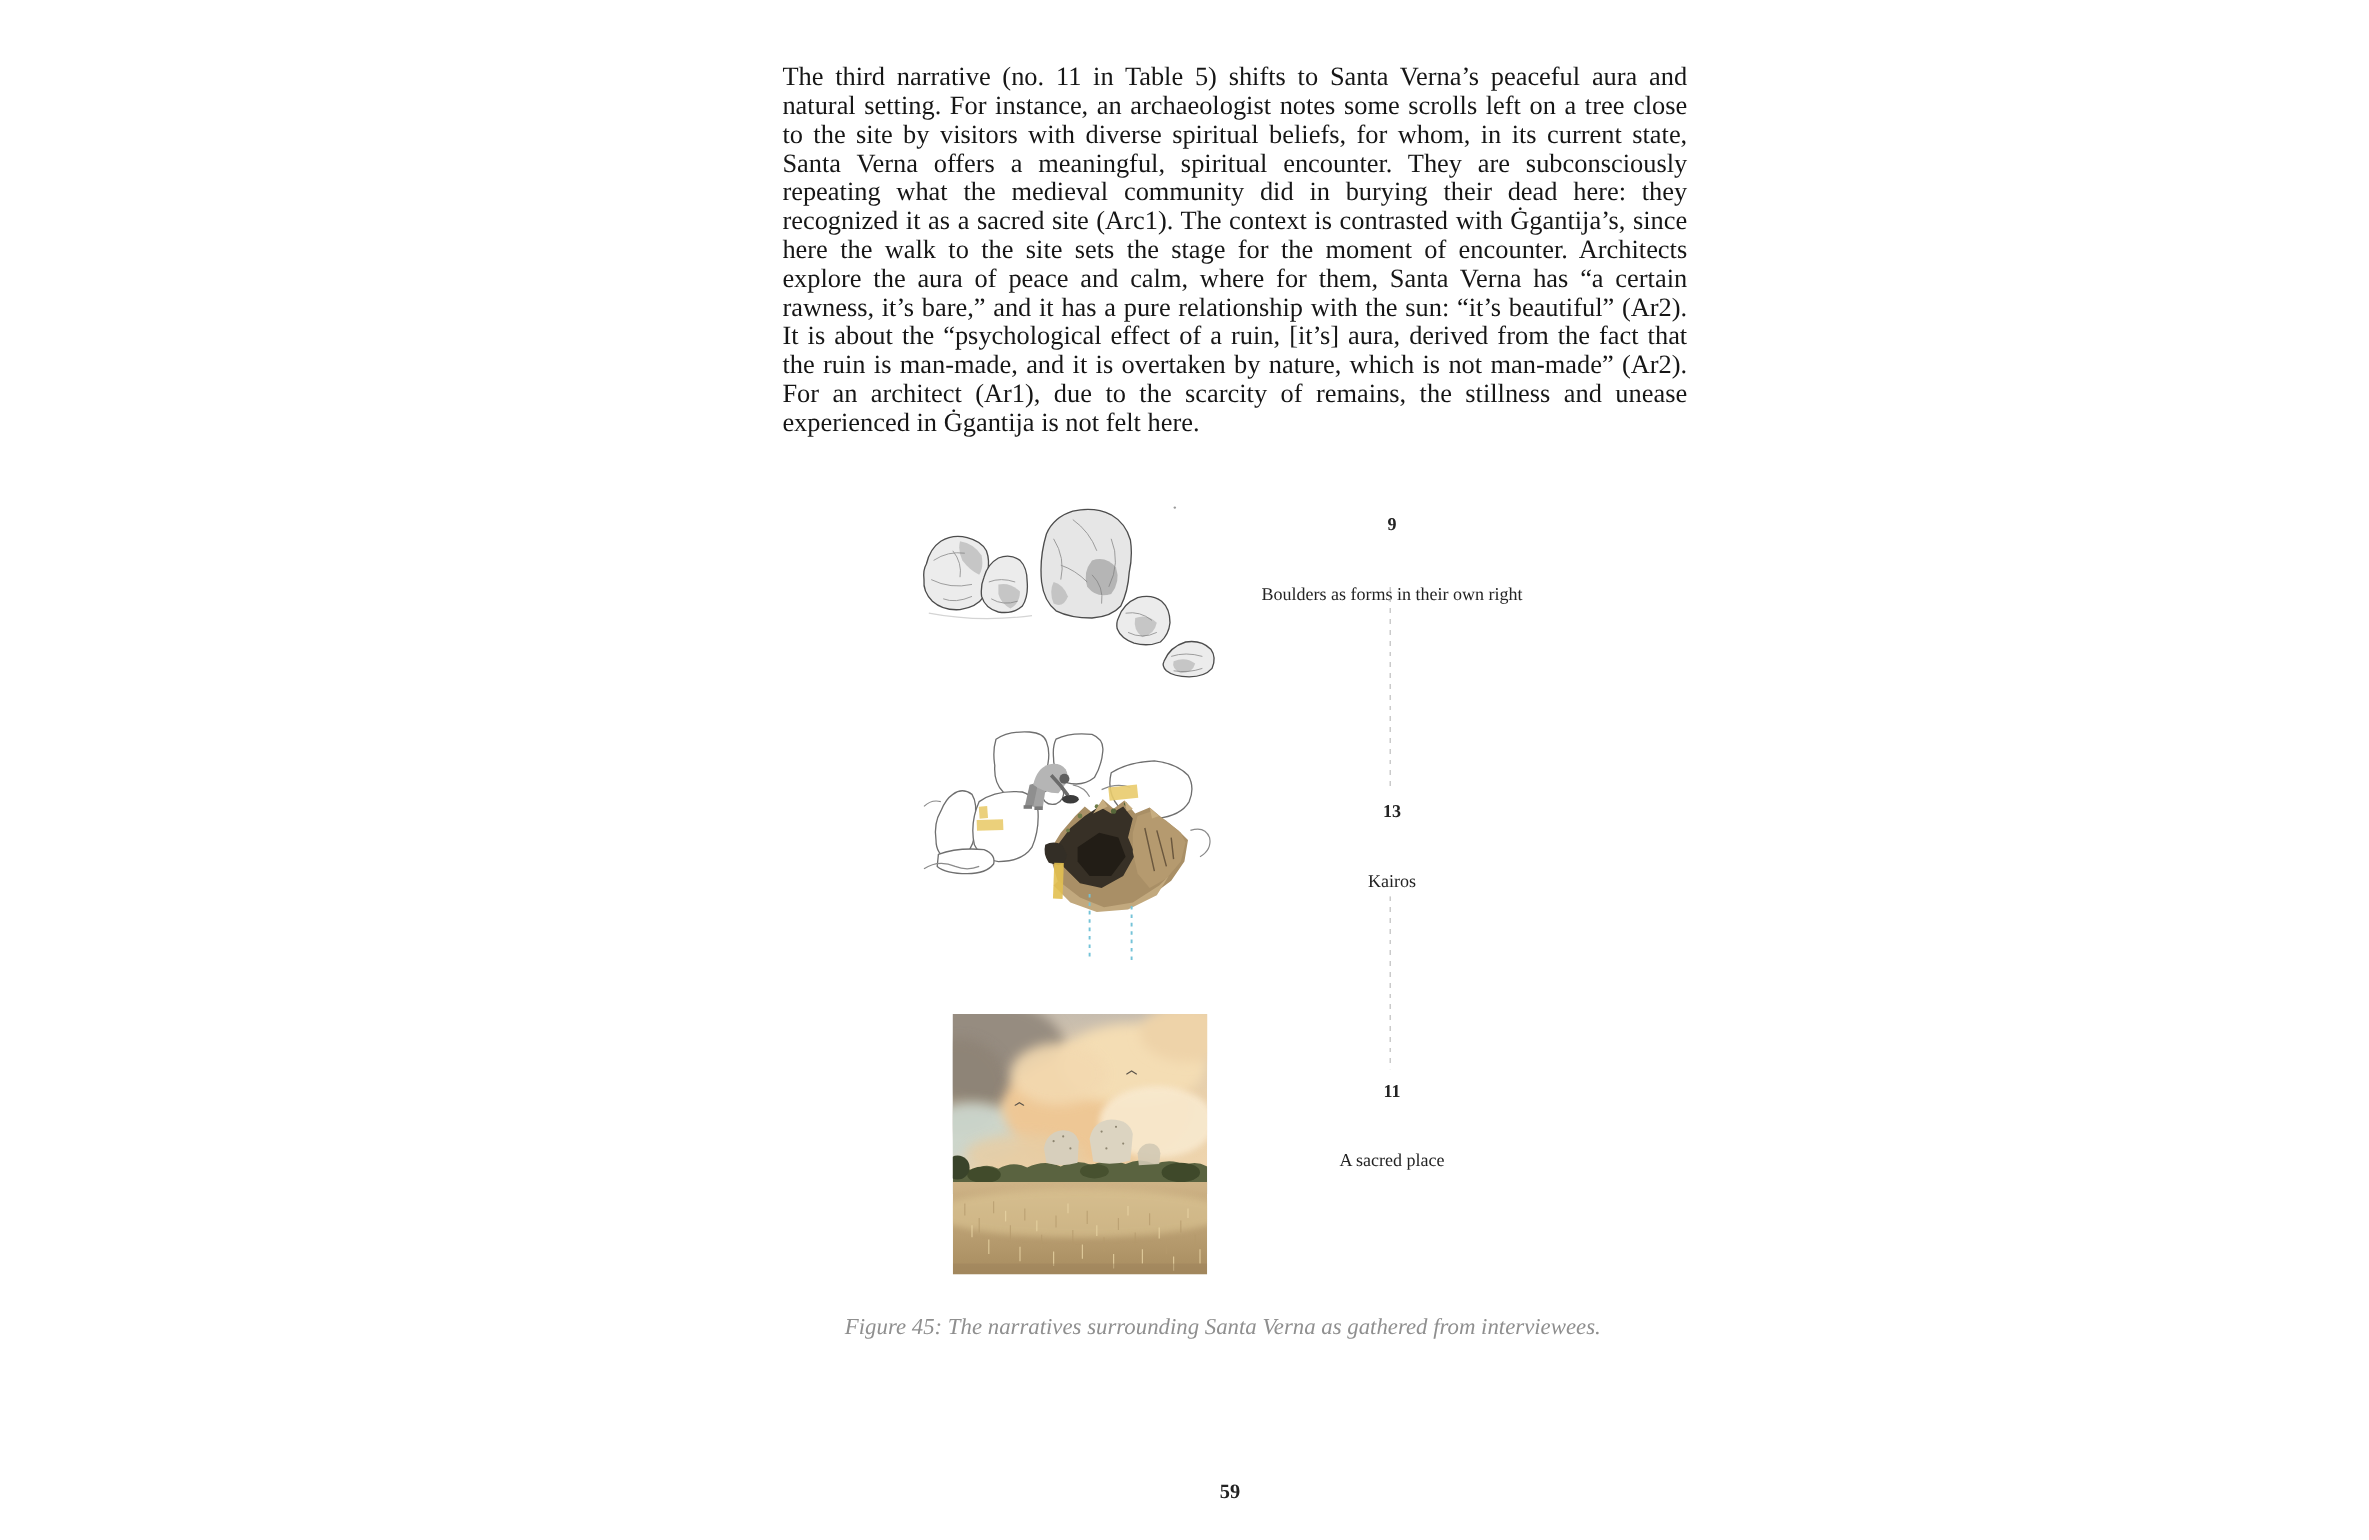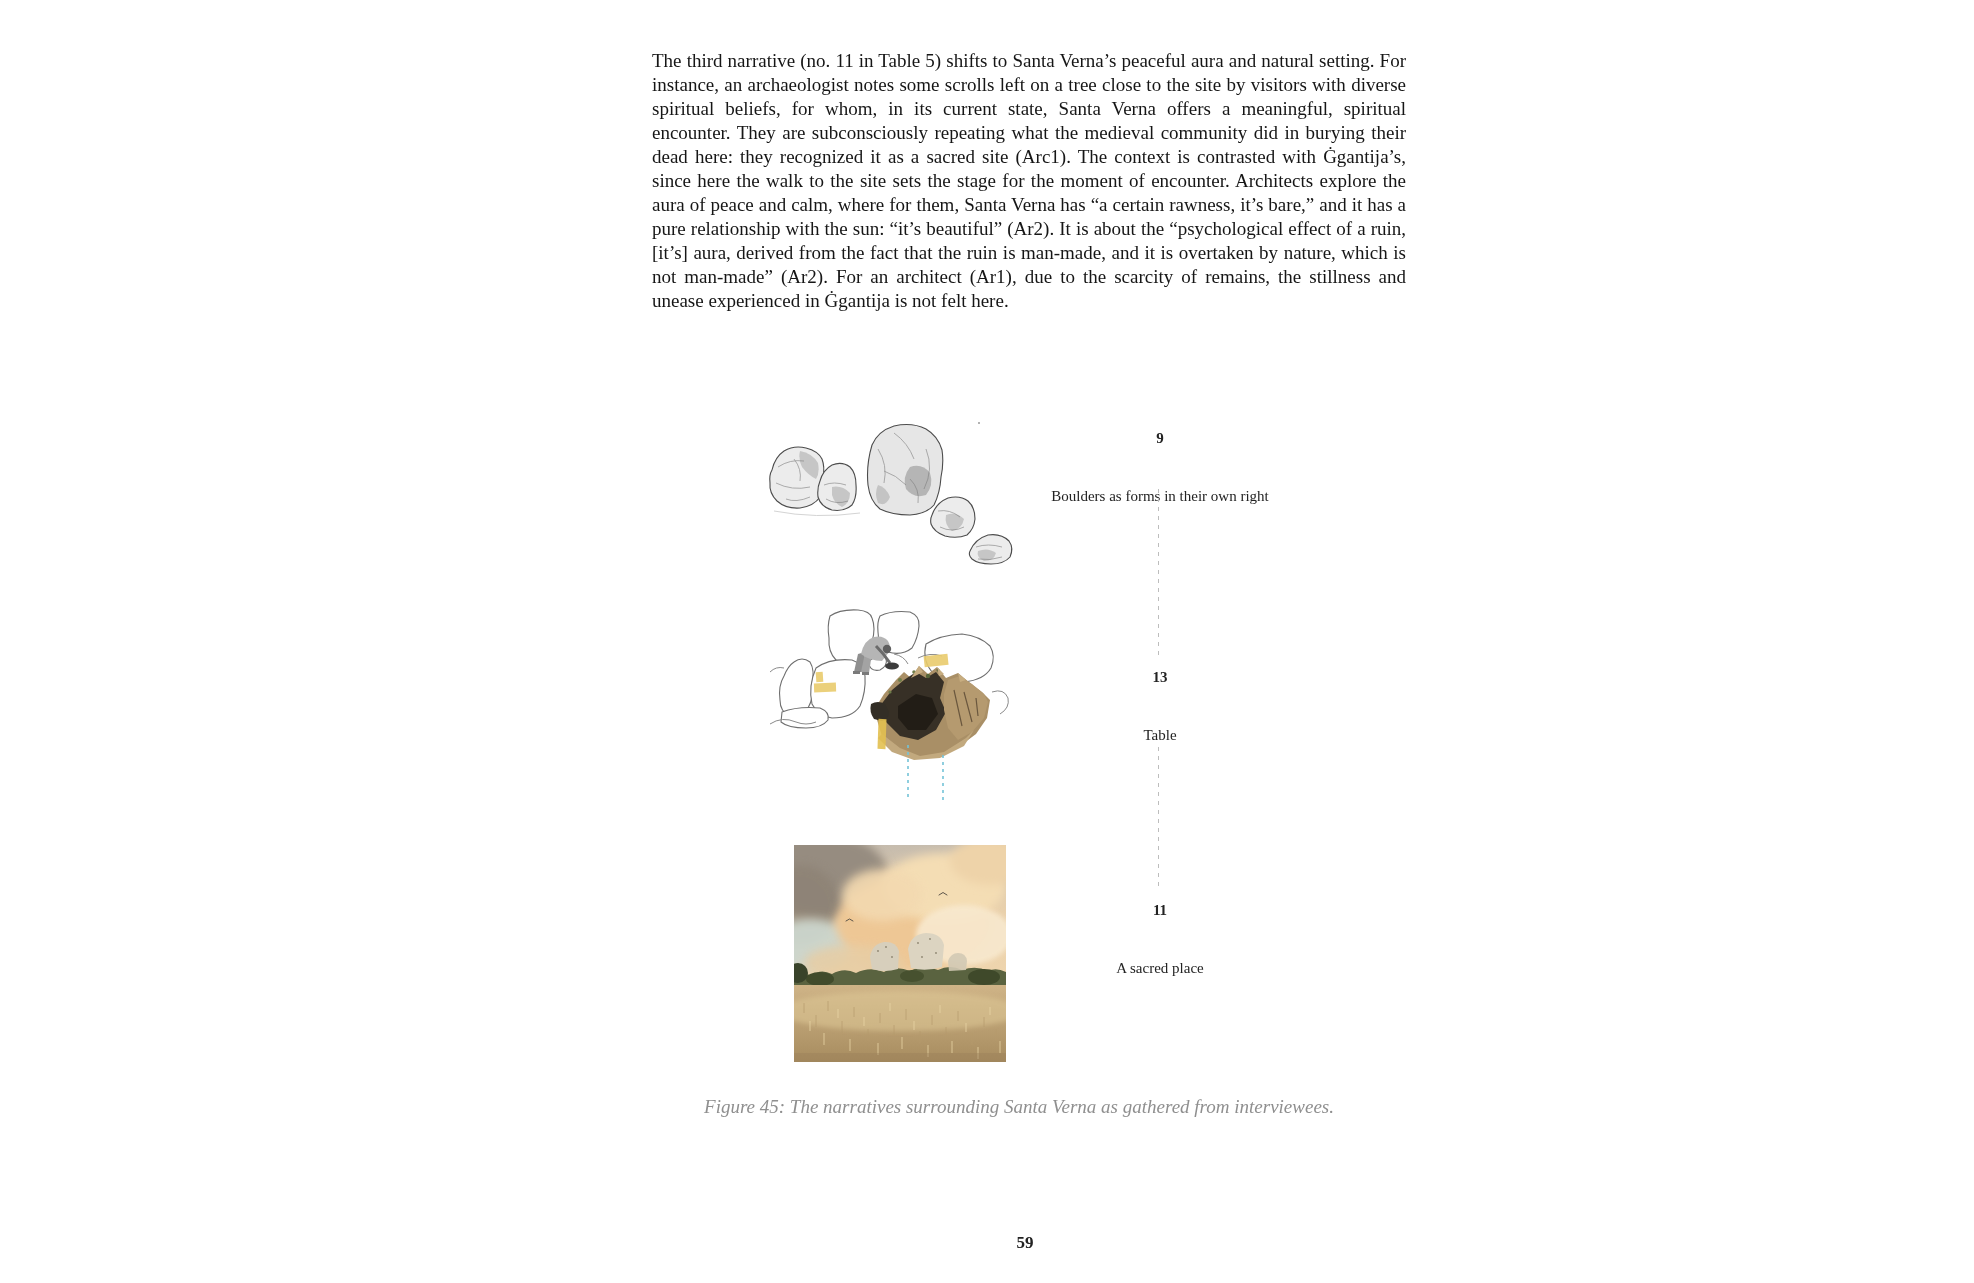--- a/index.html
+++ b/index.html
@@ -2,21 +2,21 @@
 <html><head>
 <meta charset="utf-8">
 <style>
   html,body{margin:0;padding:0;background:#ffffff;}
   .page{
     position:relative;width:1974px;height:1283px;background:#ffffff;
     font-family:"Liberation Serif","DejaVu Serif",serif;color:#1a1a1a;overflow:hidden;
   }
   .body-paragraph{
     position:absolute;left:652px;top:30px;width:754px;
-    font-size:19px;line-height:24px;text-align:justify;color:#161616;
+    font-size:22px;line-height:24px;text-align:justify;color:#161616;
   }
   .narrative-label{
     position:absolute;left:1040px;width:240px;text-align:center;
     font-size:15px;line-height:17px;color:#232323;
   }
   .narrative-label .num{font-weight:bold;display:block;margin-bottom:2px;}
   .narrative-label .lbl{display:block;margin-top:41px;}
   .pos-label-9{top:430px;}
   .pos-label-10{top:669px;}
   .pos-label-11{top:902px;}
@@ -132,21 +132,21 @@
       <rect x="156" y="49" width="24" height="11" transform="rotate(-6 168 54)"></rect>
       <rect x="110" y="113" width="8" height="30" transform="rotate(2 114 128)" fill="#e3c050"></rect>
       <rect x="48" y="66" width="7" height="10" transform="rotate(-4 51 71)"></rect>
     </g>
 
     <path d="M140,139 V194 M175,149 V194" stroke="#74c3d8" stroke-width="1.6" stroke-dasharray="3 4" fill="none"></path>
   </svg>
 
   <div class="narrative-label pos-label-10">
     <span class="num">13</span>
-    <span class="lbl">Table</span>
+    <span class="lbl">Kairos</span>
   </div>
 
   <div class="connector connector-2"></div>
 
   <svg class="fig-image img-painting" width="212" height="217" viewBox="0 0 212 217" xmlns="http://www.w3.org/2000/svg">
     <defs>
       <linearGradient id="skyg" x1="0" y1="0" x2="0" y2="1">
         <stop offset="0" stop-color="#c6bcae"></stop>
         <stop offset="0.45" stop-color="#e9d0ab"></stop>
         <stop offset="1" stop-color="#f0d6ae"></stop>

